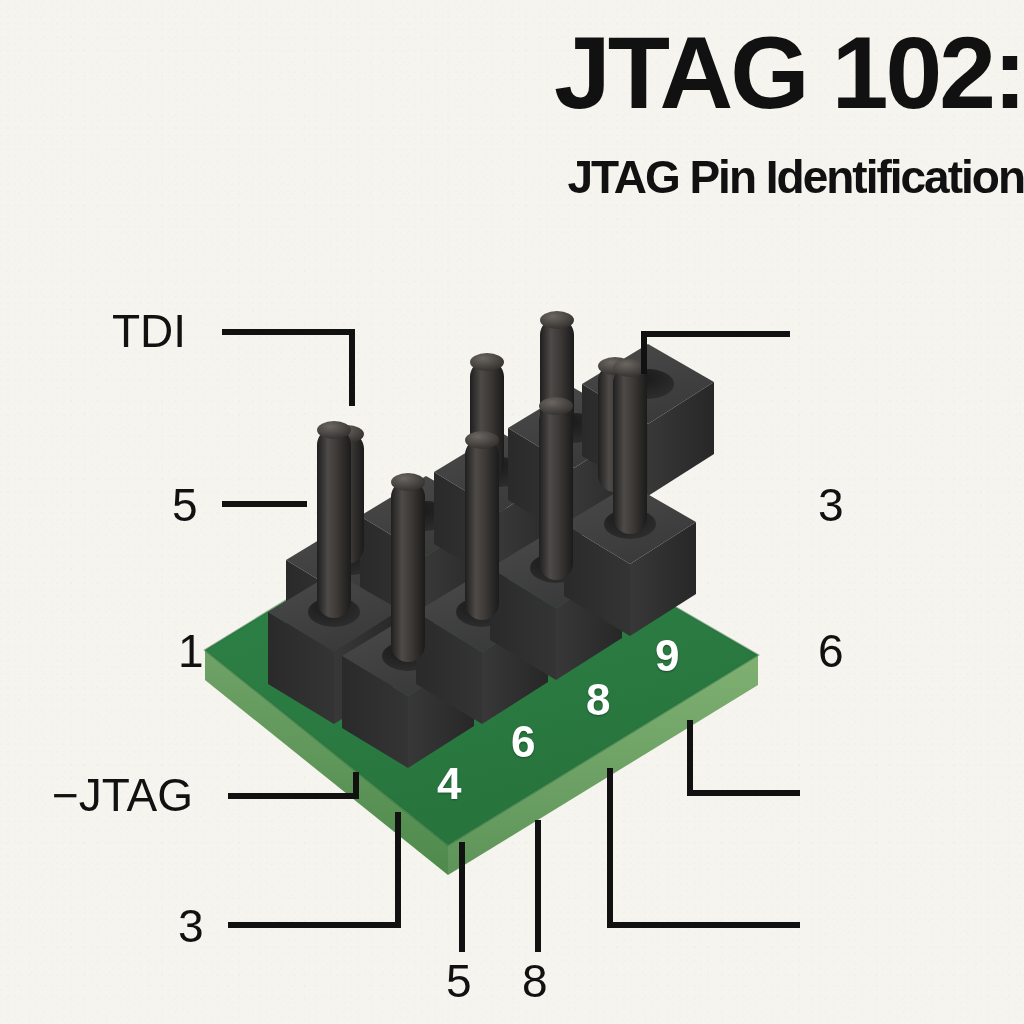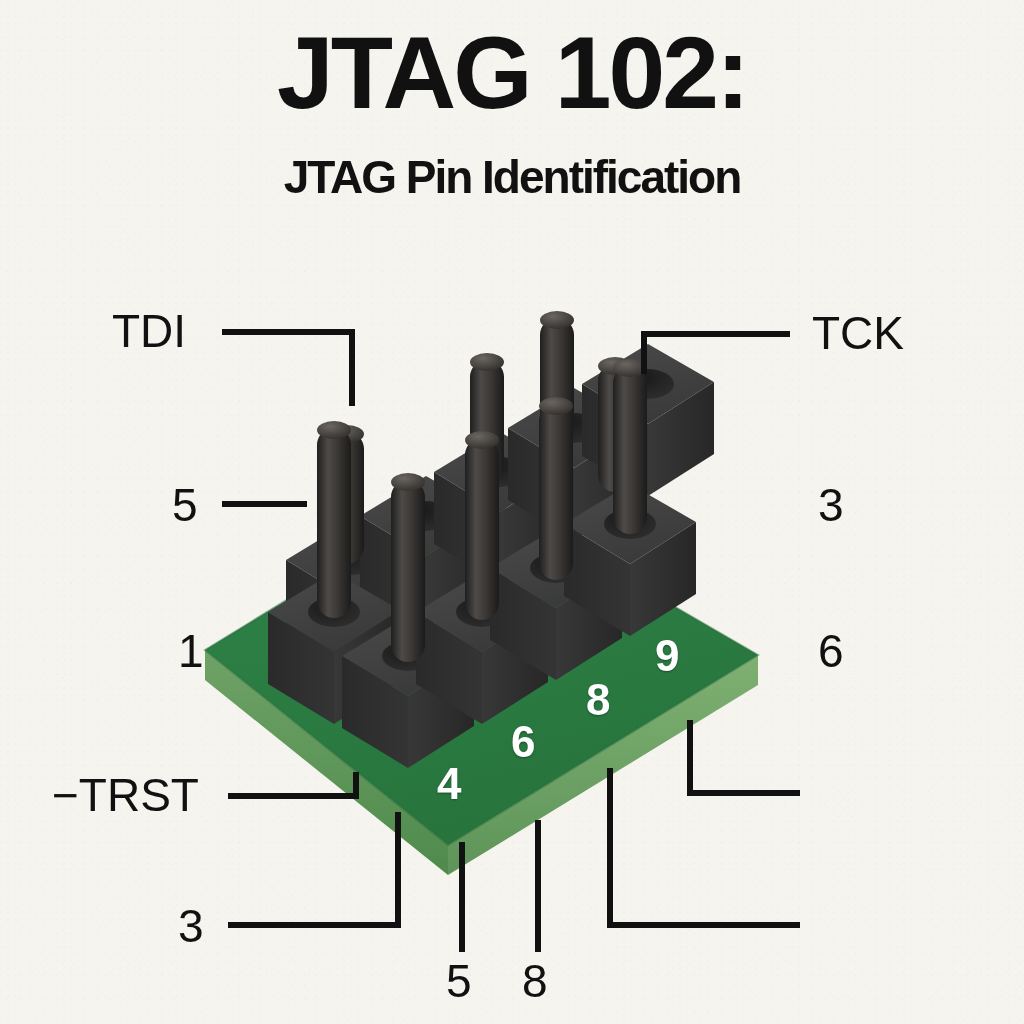--- a/index.html
+++ b/index.html
@@ -26,21 +26,21 @@
       radial-gradient(circle at 45% 85%, rgba(0,0,0,0.010) 0 1px, transparent 1px);
     background-size: 7px 7px, 11px 11px, 13px 13px;
     pointer-events: none;
   }
 
   
   .title {
     position: absolute;
     left: 0;
     width: 1024px;
-    text-align: center;
+    text-align: right;
     font-weight: 700;
     letter-spacing: -1px;
     white-space: nowrap;
   }
   #title-main {
     top: 18px;
     font-size: 102px;
     line-height: 110px;
     letter-spacing: -3px;
   }
@@ -281,23 +281,22 @@
     </g>
   </svg>
 
   <div class="silk" style="left:437px; top:762px; transform:rotate(0deg);">4</div>
   <div class="silk" style="left:511px; top:720px;">6</div>
   <div class="silk" style="left:586px; top:678px;">8</div>
   <div class="silk" style="left:655px; top:634px;">9</div>
 
   <div class="label" style="left:112px; top:308px;">TDI</div>
 
-  <div class="label" style="left:812px; top:310px;">TCK</div>
-
-  <div class="label" style="left:52px; top:772px;">−TRST</div>
+
+  <div class="label" style="left:52px; top:772px;">−JTAG</div>
 
 
 
   <div class="num" style="left:172px; top:482px;">5</div>
 
   <div class="num" style="left:178px; top:628px;">1</div>
 
   <div class="num" style="left:818px; top:482px;">3</div>
 
   <div class="num" style="left:818px; top:628px;">6</div>

